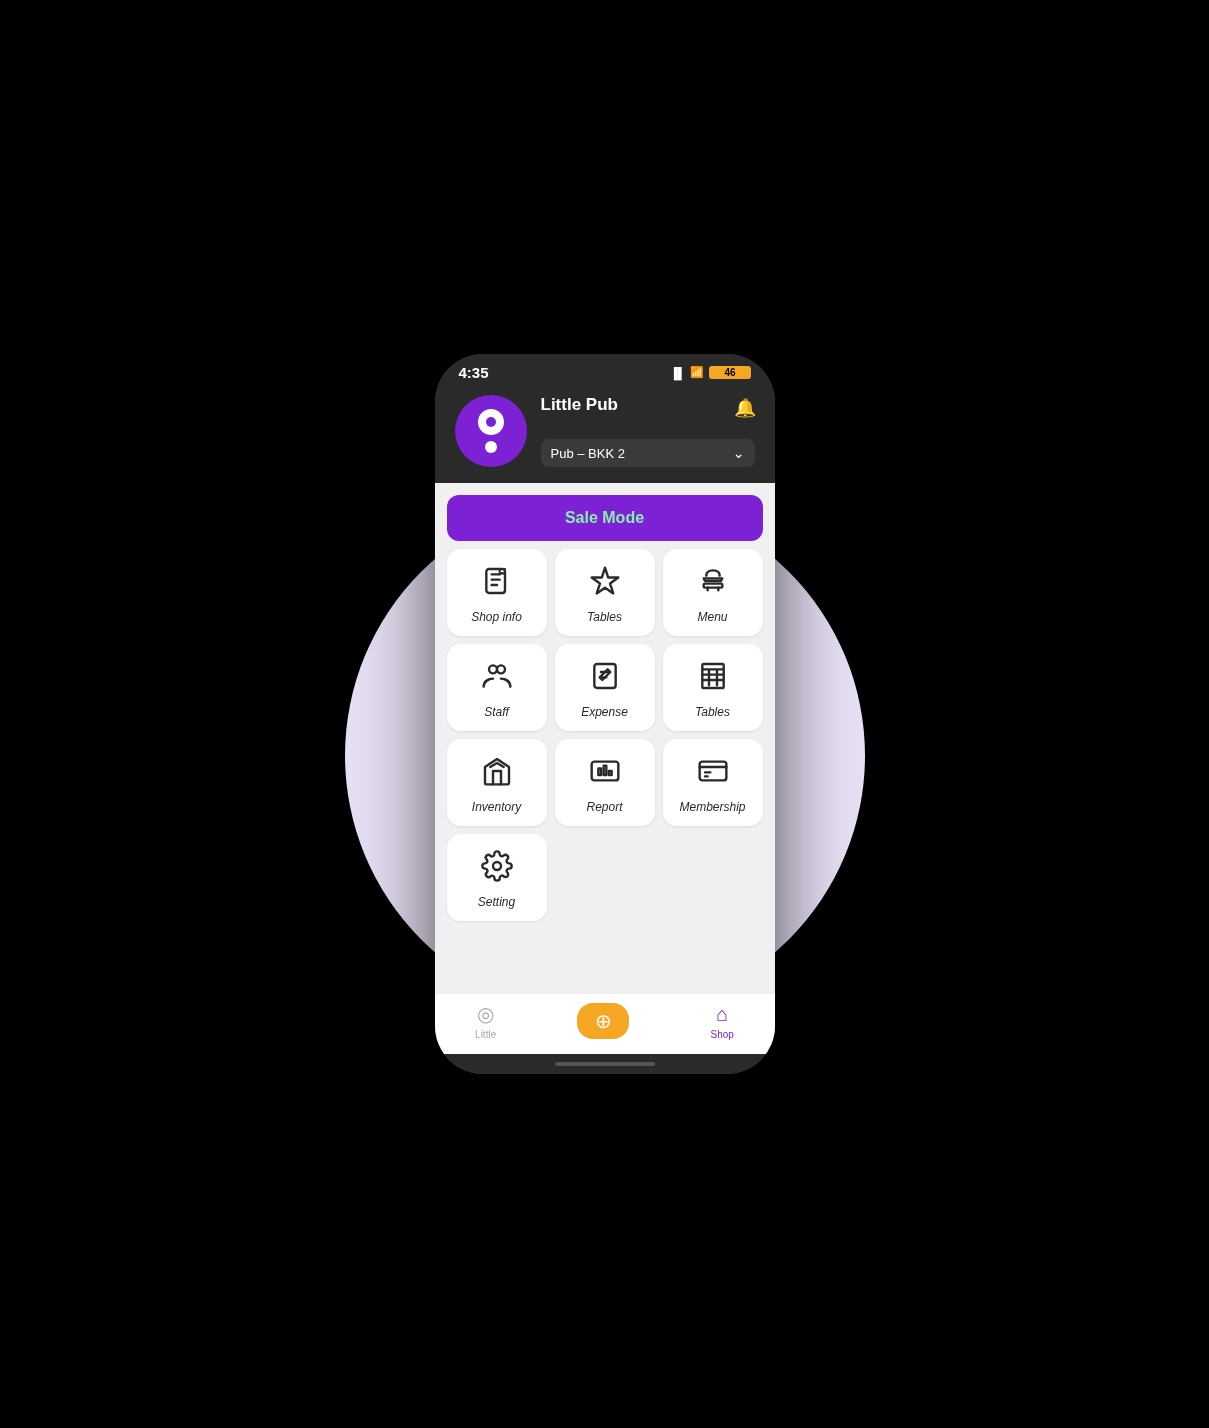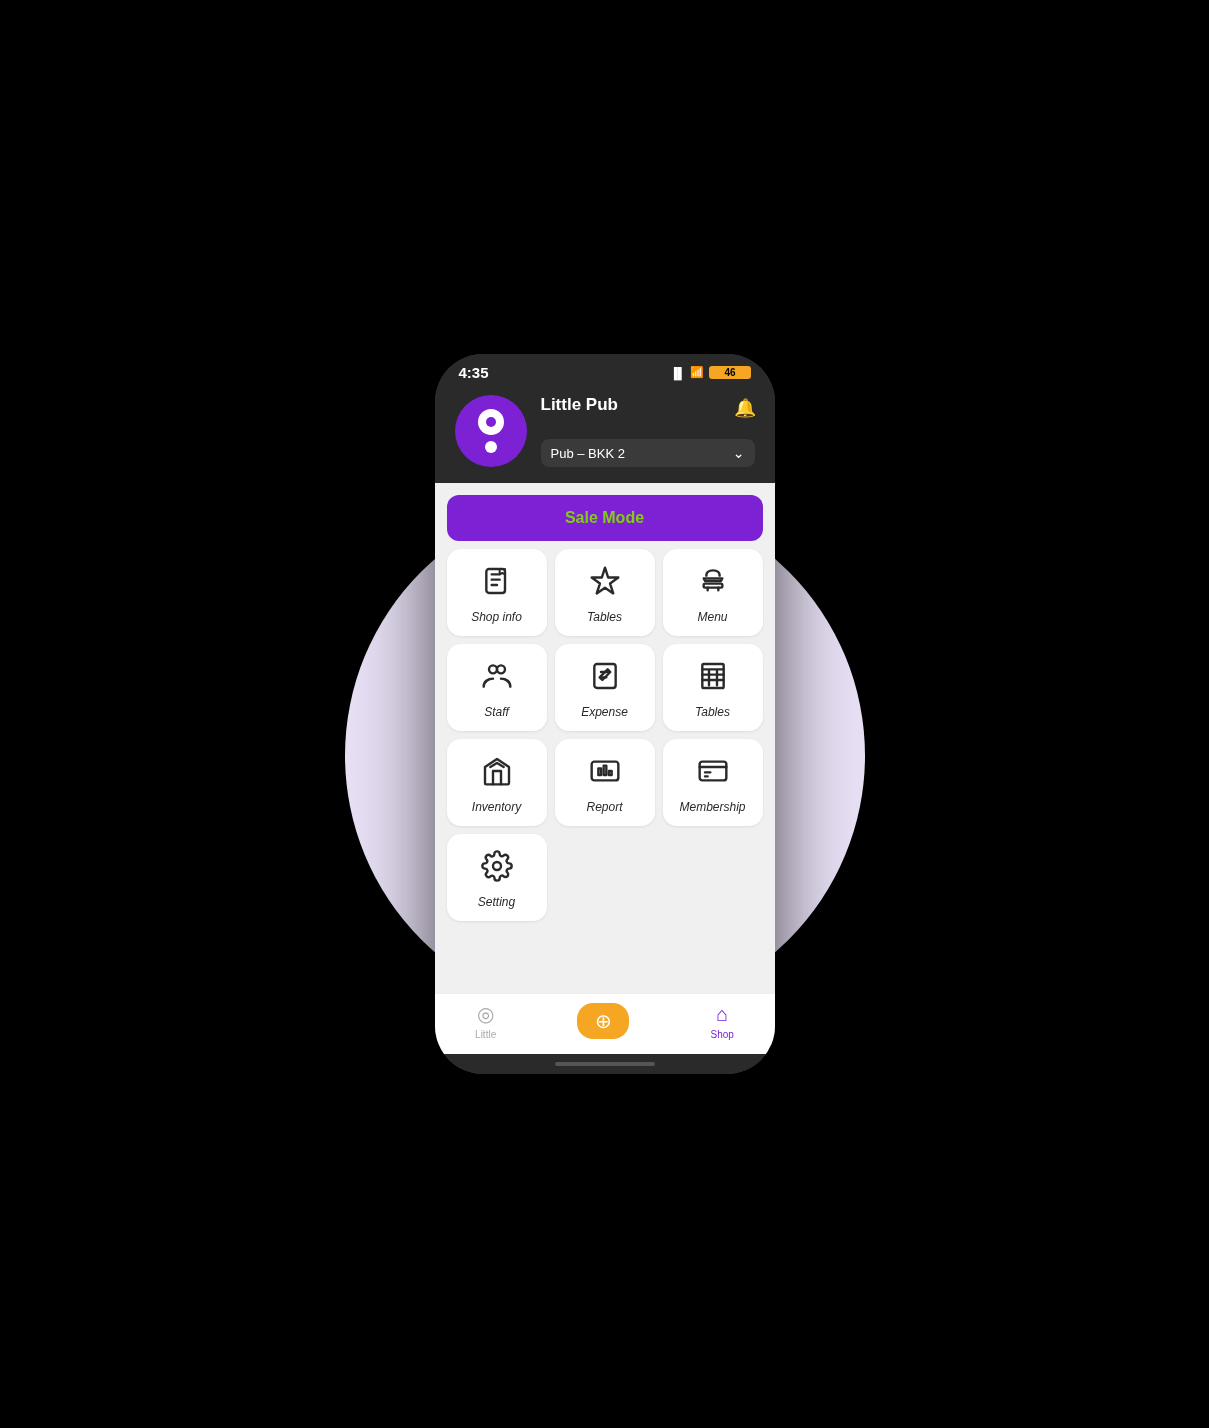--- a/index.html
+++ b/index.html
@@ -169,21 +169,21 @@
     .sale-mode-btn {
       background: #7c22d4;
       margin: 12px 12px 8px;
       border-radius: 12px;
       padding: 14px;
       text-align: center;
       cursor: pointer;
       flex-shrink: 0;
     }
     .sale-mode-text {
-      color: #84cc16;
+      color: #86efac;
       font-size: 16px;
       font-weight: 700;
     }
 
     
     .grid {
       display: grid;
       grid-template-columns: repeat(3, 1fr);
       gap: 8px;
       padding: 0 12px 12px;

